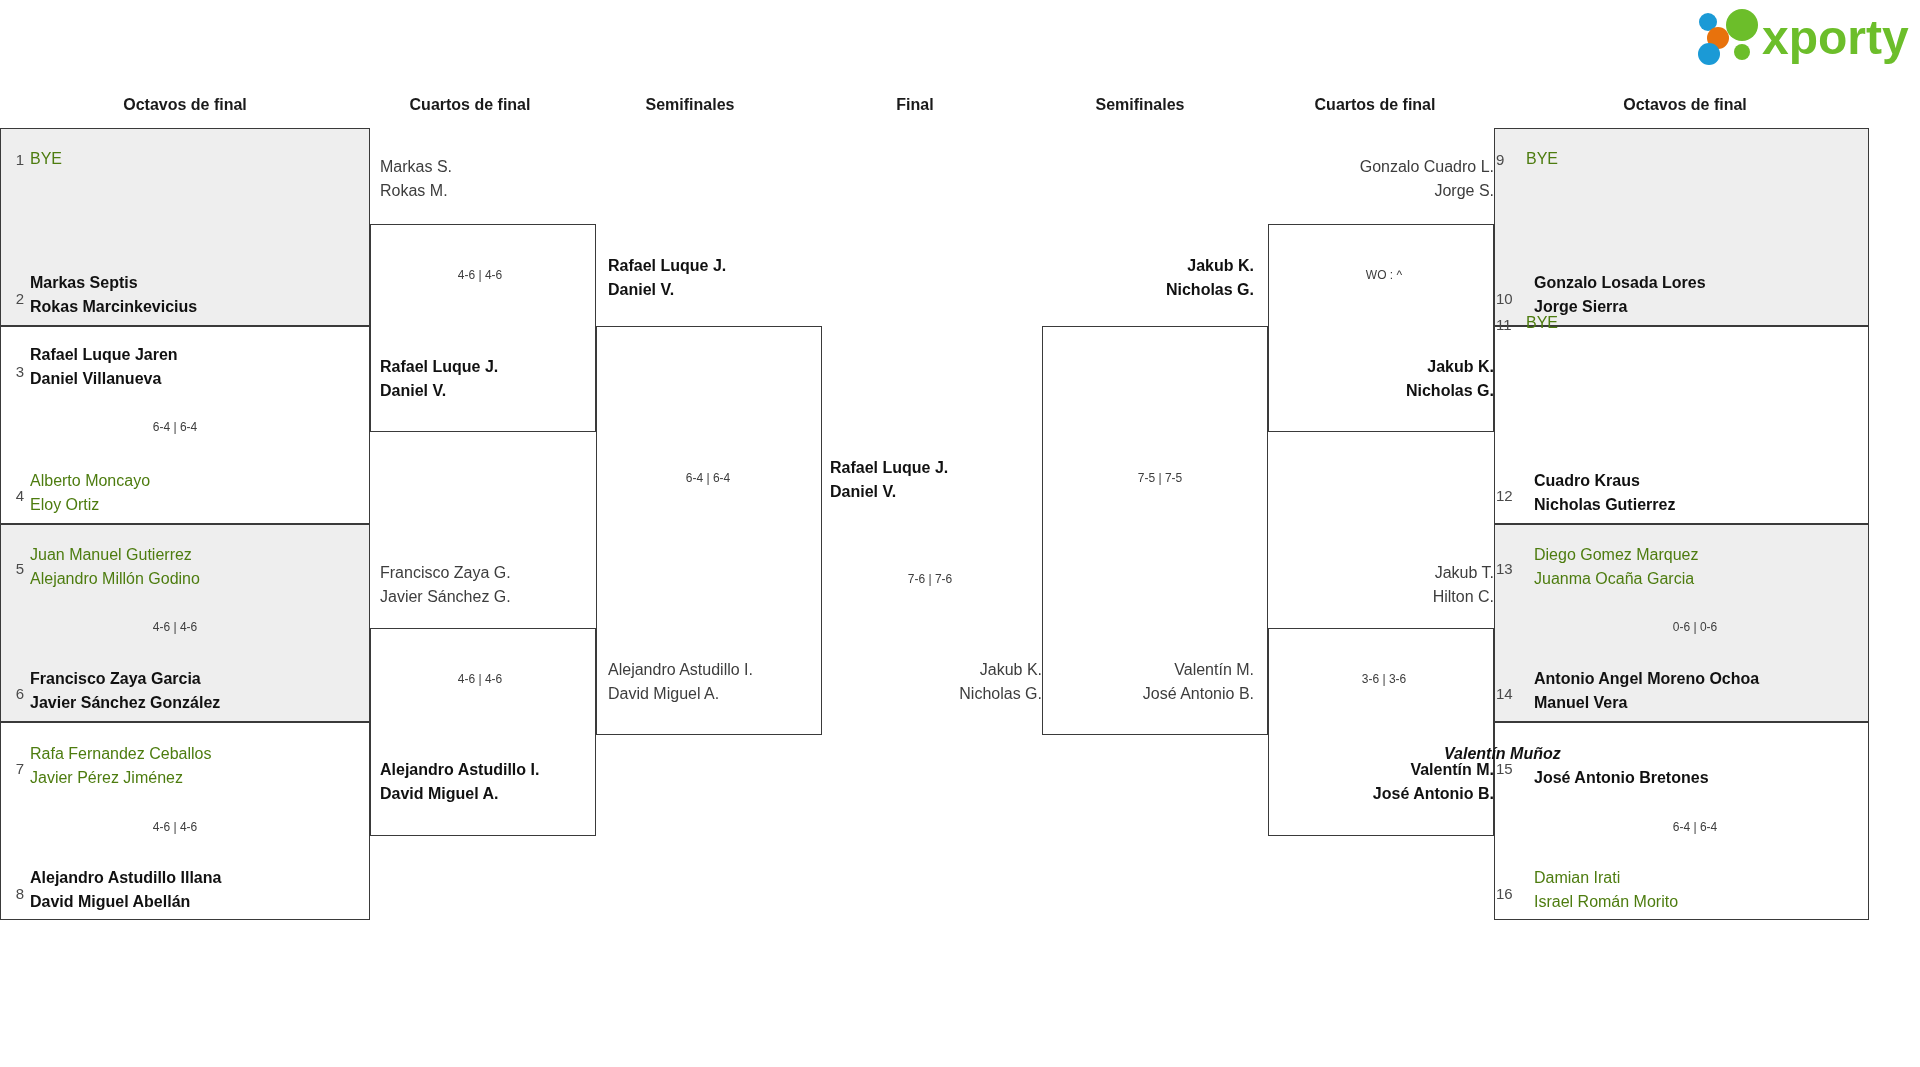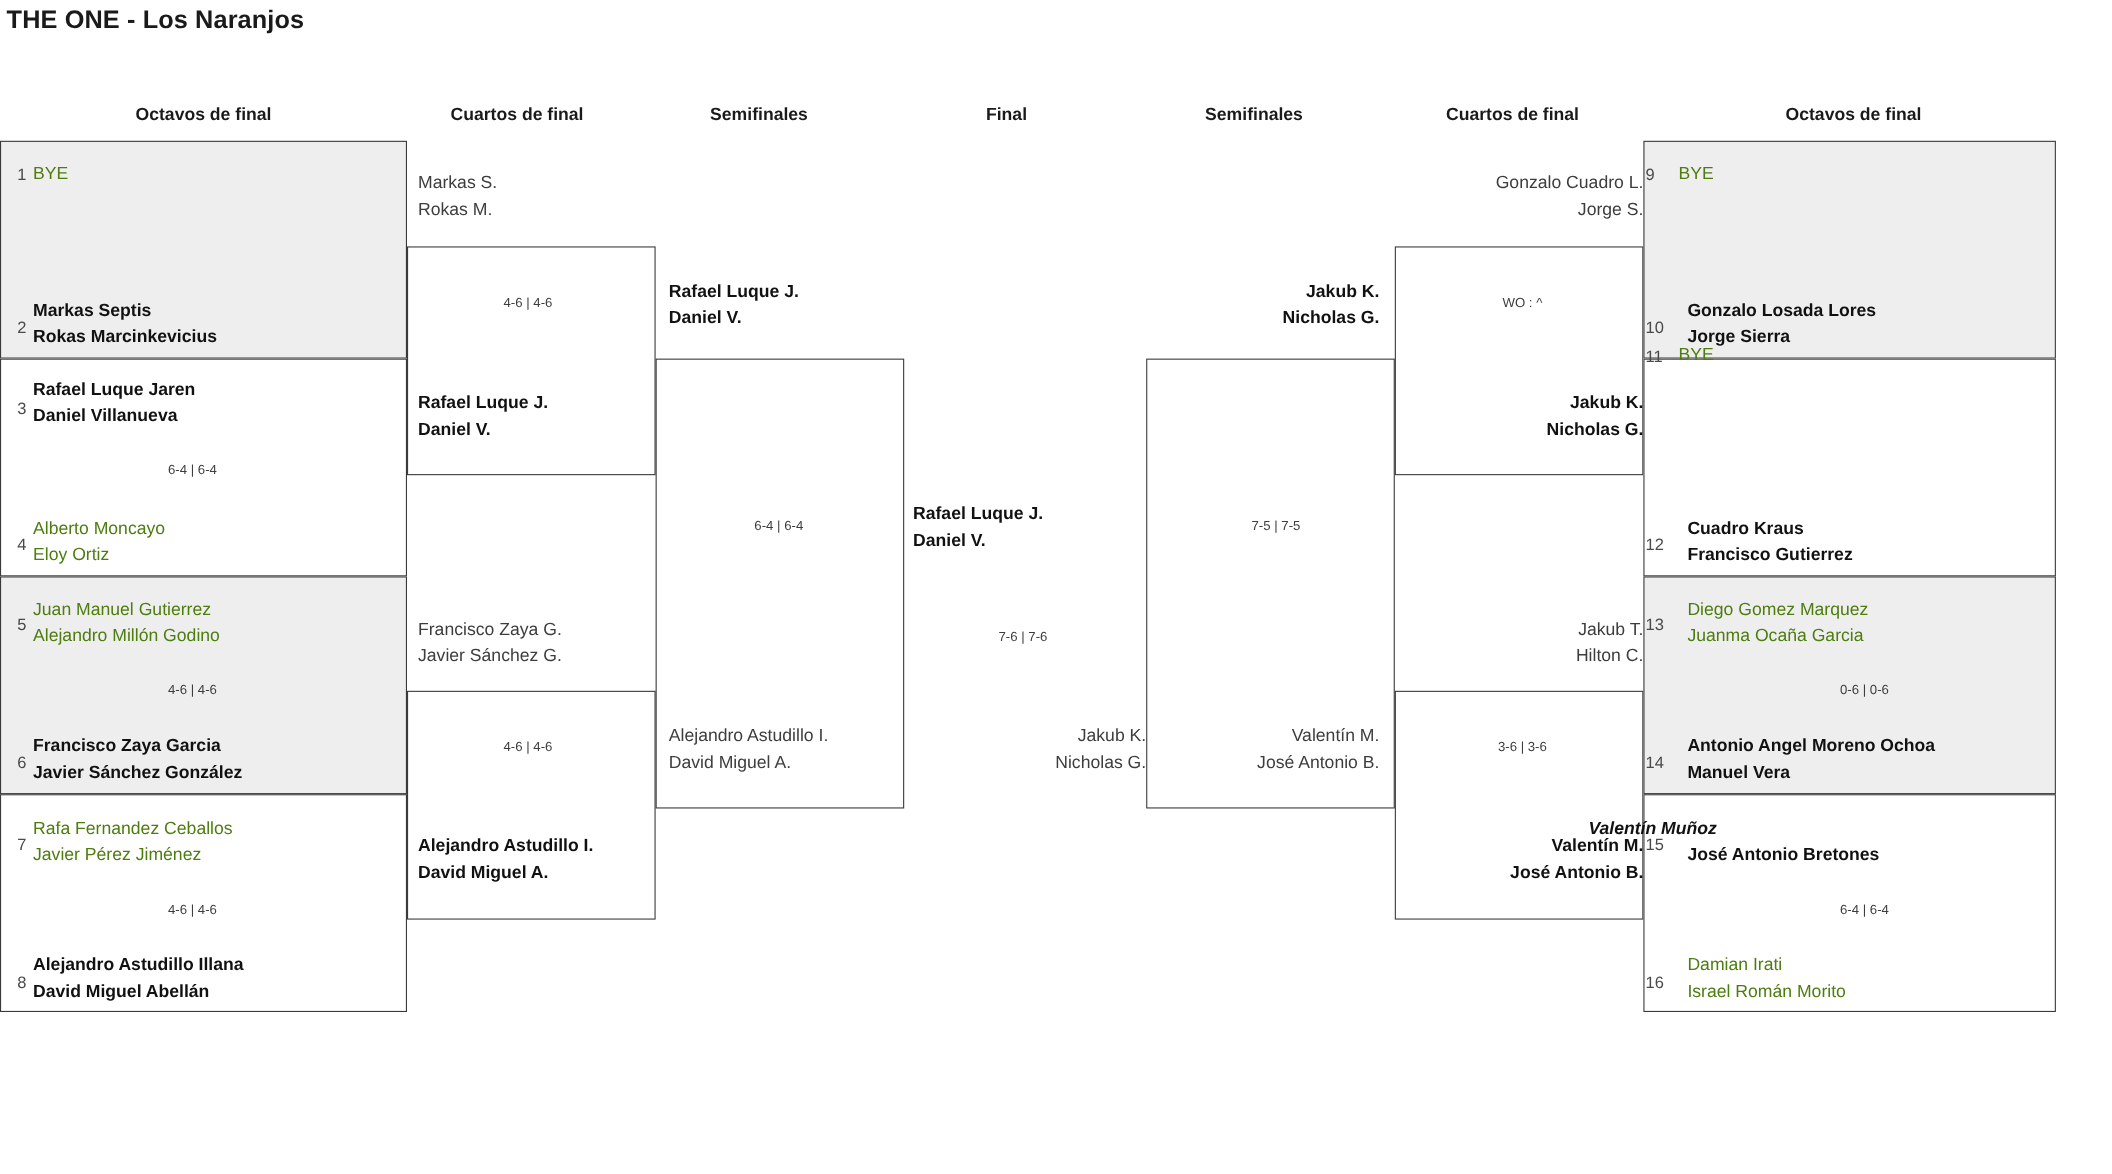--- a/index.html
+++ b/index.html
@@ -55,23 +55,32 @@
 
   
   .link { position: absolute; border: 1px solid #3a3a3a; background: transparent; }
 </style>
 </head>
 <body>
 
 <div id="root">
 
   <div class="title-block">
-    <div class="title-line">THE ONE - Los Naranjos</div>
   </div>
 
+  <div class="logo">
+    <svg width="222" height="62" viewBox="0 0 222 62" xmlns="http://www.w3.org/2000/svg" aria-hidden="true">
+      <circle cx="18" cy="17" r="9" fill="#1b9ad6"></circle>
+      <circle cx="28" cy="33" r="11" fill="#e8720c"></circle>
+      <circle cx="19" cy="49" r="11" fill="#1b9ad6"></circle>
+      <circle cx="52" cy="20" r="16" fill="#6cbe2a"></circle>
+      <circle cx="52" cy="47" r="8" fill="#6cbe2a"></circle>
+      <text x="72" y="49" font-family="Liberation Sans, sans-serif" font-size="48" font-weight="700" fill="#6cbe2a">xporty</text>
+    </svg>
+  </div>
 
   <div class="round-head" style="left:0px;width:370px;">Octavos de final</div>
   <div class="round-head" style="left:370px;width:200px;">Cuartos de final</div>
   <div class="round-head" style="left:600px;width:180px;">Semifinales</div>
   <div class="round-head" style="left:840px;width:150px;">Final</div>
   <div class="round-head" style="left:1050px;width:180px;">Semifinales</div>
   <div class="round-head" style="left:1275px;width:200px;">Cuartos de final</div>
   <div class="round-head" style="left:1495px;width:380px;">Octavos de final</div>
 
   <div class="cell shaded" style="left:0px;top:128px;width:370px;height:198px;"></div>
@@ -161,21 +170,21 @@
   <div class="team lose" style="left:1526px;top:147px;">BYE</div>
   <div class="seed" style="left:1496px;top:290px;text-align:left;">10</div>
   <div class="team win" style="left:1534px;top:271px;">Gonzalo Losada Lores</div>
   <div class="team win" style="left:1534px;top:295px;">Jorge Sierra</div>
 
   <div class="cell plain" style="left:1494px;top:326px;width:375px;height:198px;"></div>
   <div class="seed" style="left:1496px;top:316px;text-align:left;">11</div>
   <div class="team lose" style="left:1526px;top:311px;">BYE</div>
   <div class="seed" style="left:1496px;top:487px;text-align:left;">12</div>
   <div class="team win" style="left:1534px;top:469px;">Cuadro Kraus</div>
-  <div class="team win" style="left:1534px;top:493px;">Francisco Gutierrez</div>
+  <div class="team win" style="left:1534px;top:493px;">Nicholas Gutierrez</div>
 
   <div class="cell shaded" style="left:1494px;top:524px;width:375px;height:198px;"></div>
   <div class="seed" style="left:1496px;top:560px;text-align:left;">13</div>
   <div class="team lose" style="left:1534px;top:543px;">Diego Gomez Marquez</div>
   <div class="team lose" style="left:1534px;top:567px;">Juanma Ocaña Garcia</div>
   <div class="score" style="left:1580px;top:620px;width:230px;">0-6 | 0-6</div>
   <div class="seed" style="left:1496px;top:685px;text-align:left;">14</div>
   <div class="team win" style="left:1534px;top:667px;">Antonio Angel Moreno Ochoa</div>
   <div class="team win" style="left:1534px;top:691px;">Manuel Vera</div>
 

